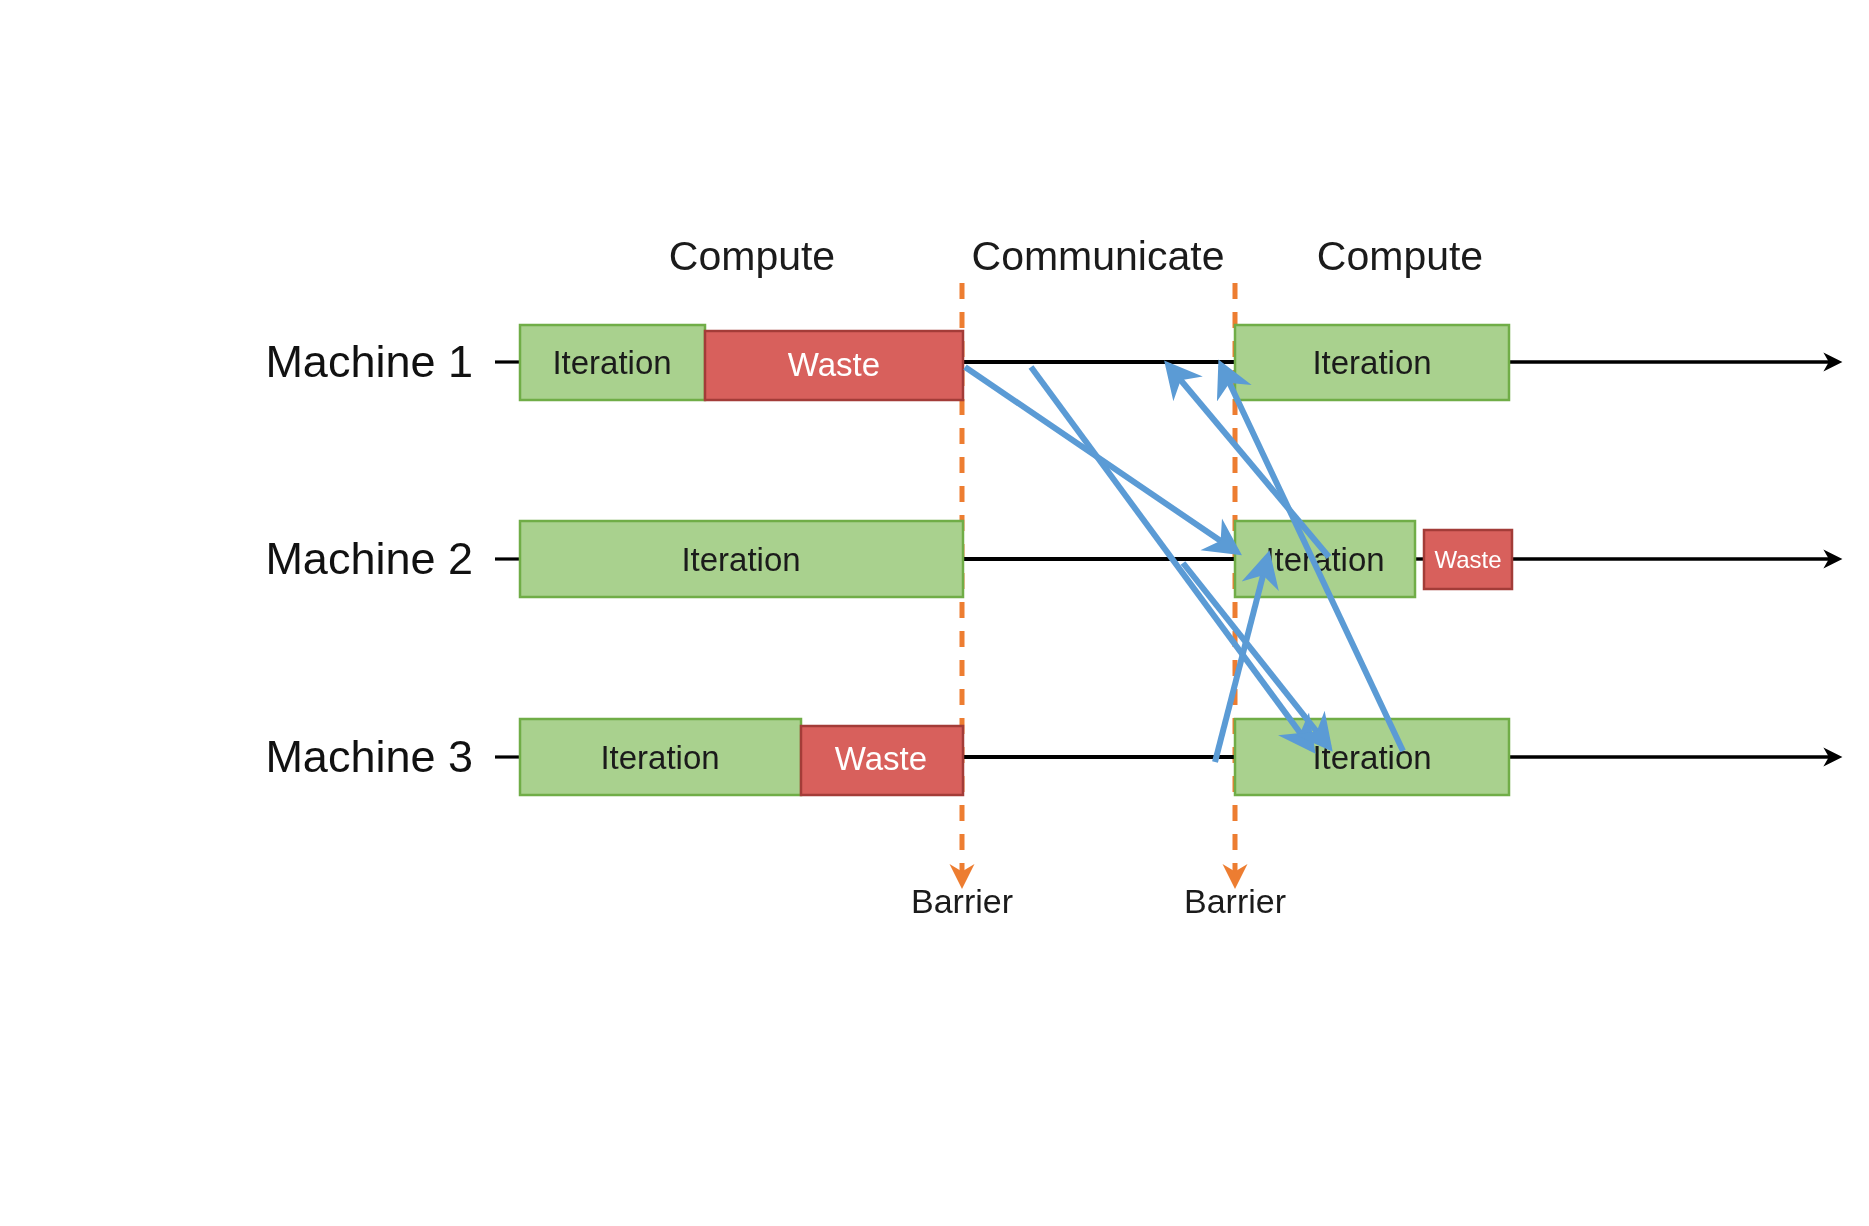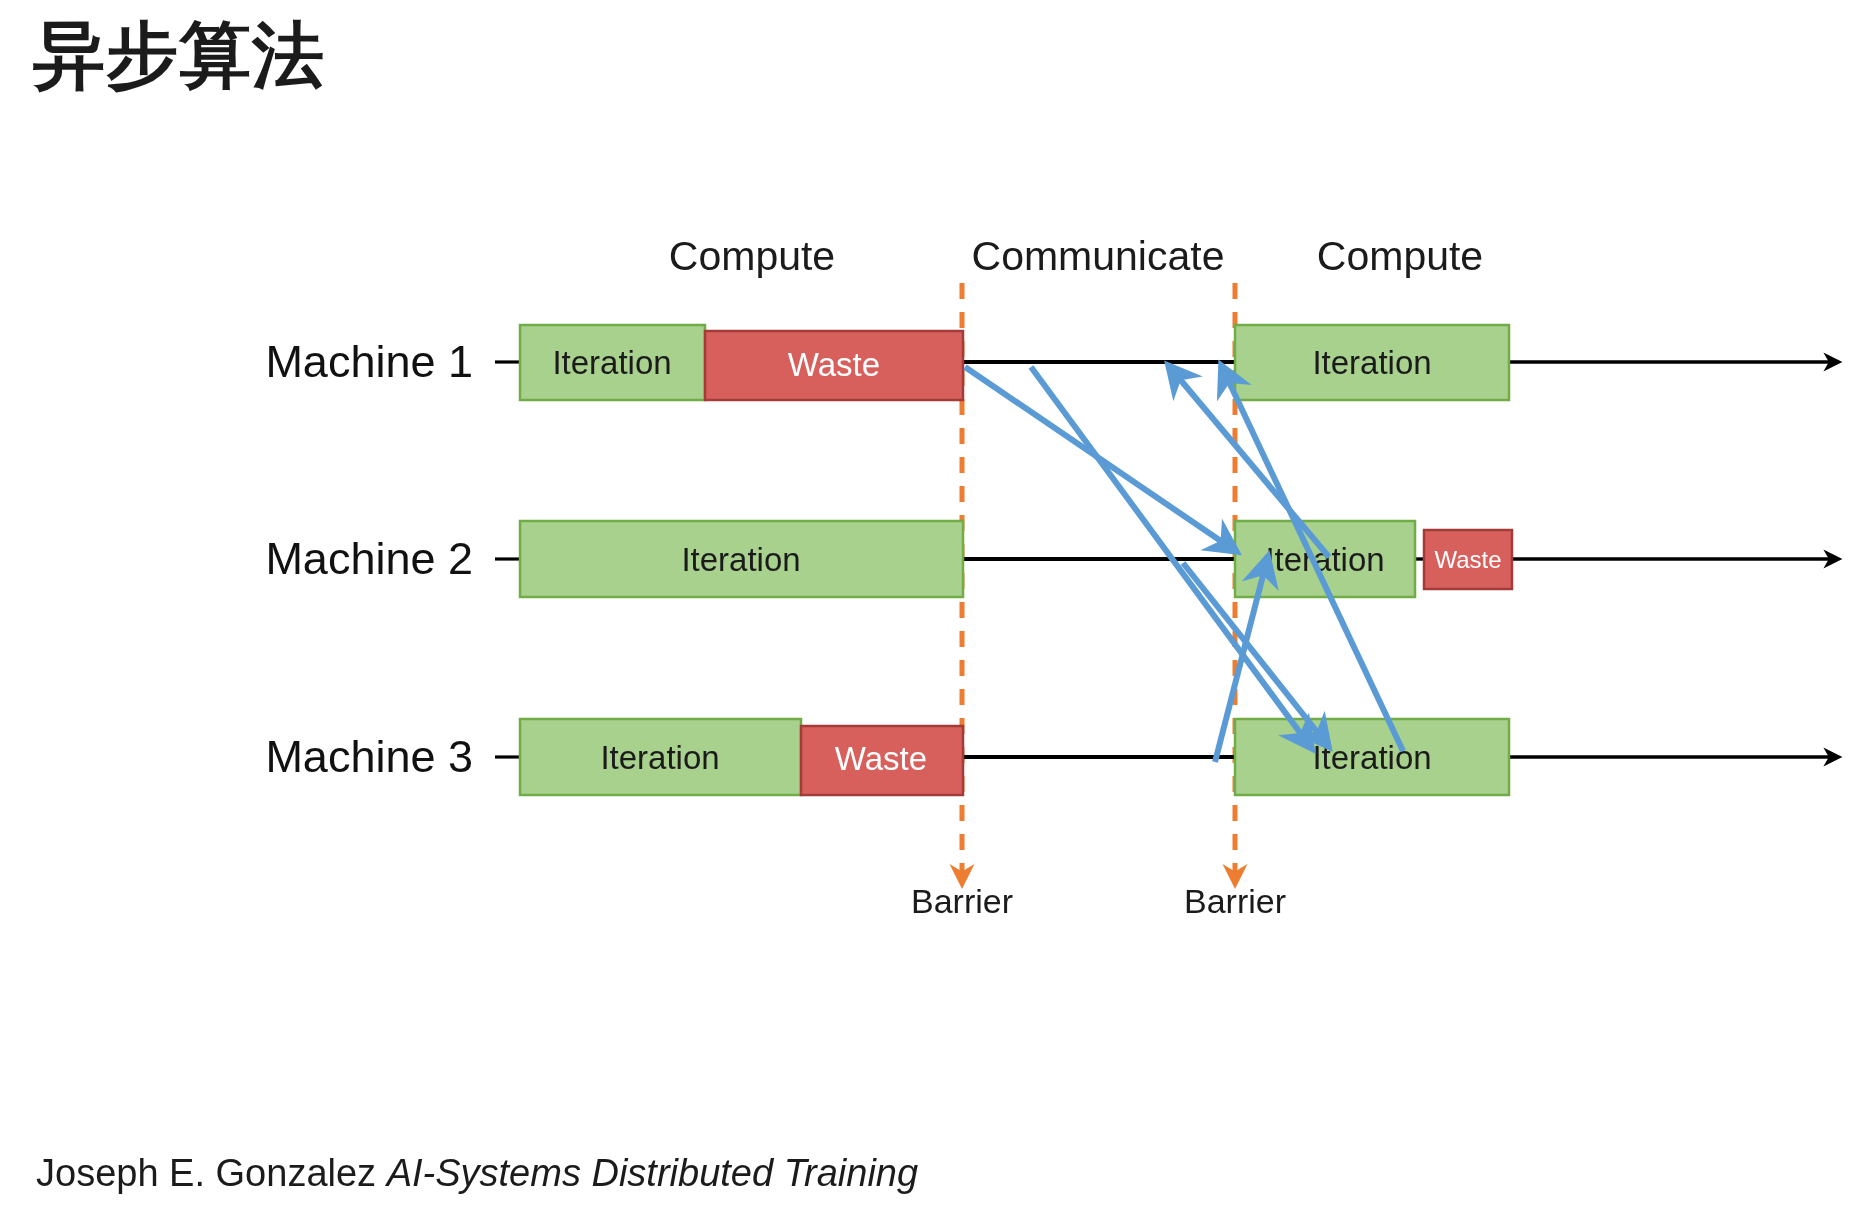--- a/index.html
+++ b/index.html
@@ -81,21 +81,20 @@
     font-family: "Liberation Sans", sans-serif;
     font-size: 34px;
     fill: #1b1b1b;
   }
 </style>
 </head>
 <body>
 
 <div id="slide">
 
-  <div id="title">异步算法</div>
 
   <div id="diagram">
     <svg width="1869" height="1226" viewBox="0 0 1869 1226" xmlns="http://www.w3.org/2000/svg">
       <defs>
         <marker id="blueArrow" markerWidth="7" markerHeight="7" refX="5.2" refY="3.5" orient="auto" markerUnits="strokeWidth">
           <path d="M0,0.3 L6.2,3.5 L0,6.7 L1.9,3.5 Z" fill="#5b9bd5"></path>
         </marker>
         <marker id="orangeArrow" markerWidth="5.2" markerHeight="5.2" refX="3.6" refY="2.6" orient="auto" markerUnits="strokeWidth">
           <path d="M0,0.1 L5.0,2.6 L0,5.1 L1.5,2.6 Z" fill="#ed7d31"></path>
         </marker>
@@ -187,17 +186,14 @@
 
       <line x1="1403" y1="731" x2="1221" y2="345" stroke="#5b9bd5" stroke-width="6" marker-end="url(#blueArrow)"></line>
 
       <line x1="1183" y1="543" x2="1329" y2="727" stroke="#5b9bd5" stroke-width="6" marker-end="url(#blueArrow)"></line>
 
       <line x1="1215" y1="742" x2="1268" y2="536" stroke="#5b9bd5" stroke-width="6" marker-end="url(#blueArrow)"></line>
 
     </svg>
   </div>
 
-  <div id="footer">
-    <span>Joseph E. Gonzalez </span><span class="italic">AI-Systems Distributed Training</span>
-  </div>
 
 </div>
 
 </body></html>

